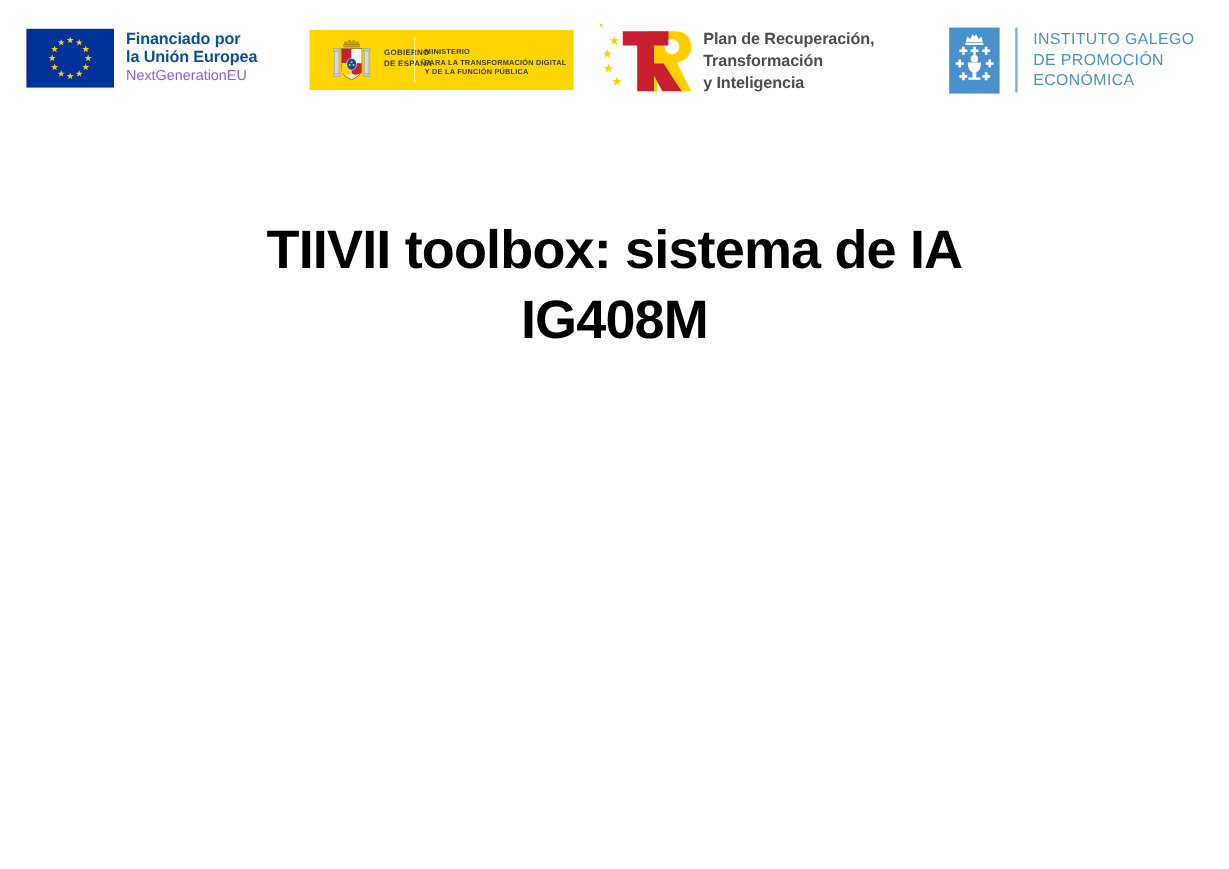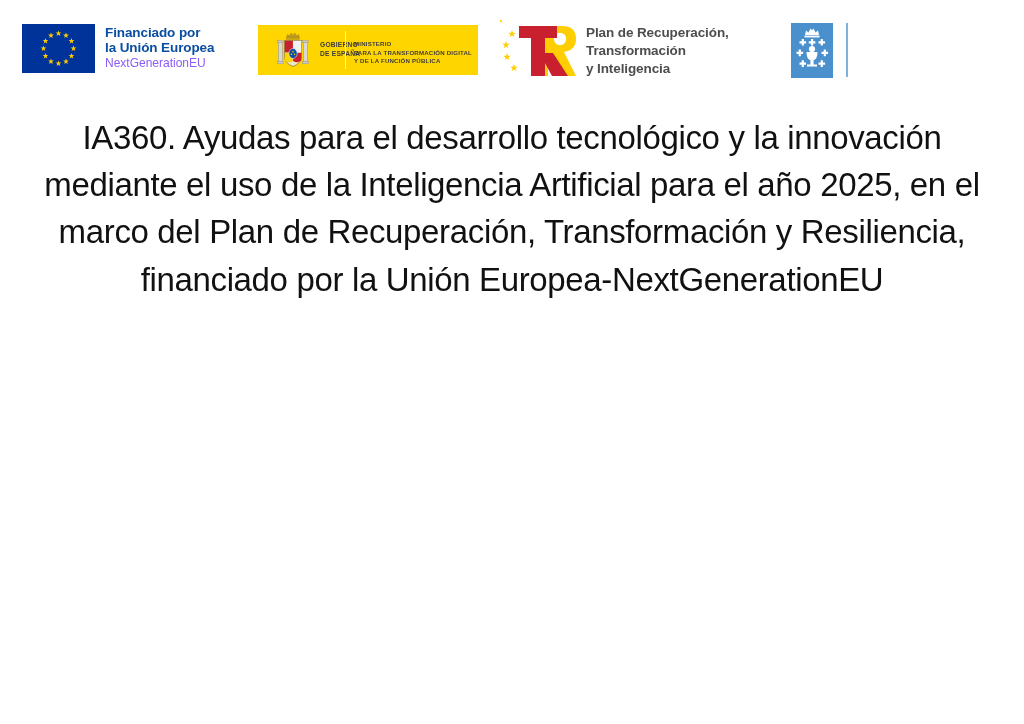--- a/index.html
+++ b/index.html
@@ -347,19 +347,27 @@
             <path d="M27.5 18.2 h2.2 v-2.2 h2.2 v2.2 h2.2 v2.2 h-2.2 v2.2 h-2.2 v-2.2 h-2.2 z"></path>
             <path d="M5.5 28.8 h2.2 v-2.2 h2.2 v2.2 h2.2 v2.2 h-2.2 v2.2 h-2.2 v-2.2 h-2.2 z"></path>
             <path d="M30.5 28.8 h2.2 v-2.2 h2.2 v2.2 h2.2 v2.2 h-2.2 v2.2 h-2.2 v-2.2 h-2.2 z"></path>
             <path d="M8.5 39.5 h2.2 v-2.2 h2.2 v2.2 h2.2 v2.2 h-2.2 v2.2 h-2.2 v-2.2 h-2.2 z"></path>
             <path d="M27.5 39.5 h2.2 v-2.2 h2.2 v2.2 h2.2 v2.2 h-2.2 v2.2 h-2.2 v-2.2 h-2.2 z"></path>
           </g>
         </g>
       </svg>
     </div>
     <div class="igape-divider"></div>
+    <div class="igape-text">
+      <div>INSTITUTO GALEGO</div>
+      <div>DE PROMOCIÓN</div>
+      <div>ECONÓMICA</div>
+    </div>
   </div>
 
 </div>
 
 <div class="content">
-  <p class="doc-subtitle">IA360. Ayudas para el desarrollo tecnológico y la innovación mediante el uso de la Inteligencia Artificial para el año 2025, en el marco del Plan de Recuperación, Transformación y Resiliencia, financiado por la Unión Europea-NextGenerationEU</p>
+  <h1 class="doc-title">
+    <span>TIIVII toolbox: sistema de IA</span><br>
+    <span>IG408M</span>
+  </h1>
 </div>
 
 </body></html>

